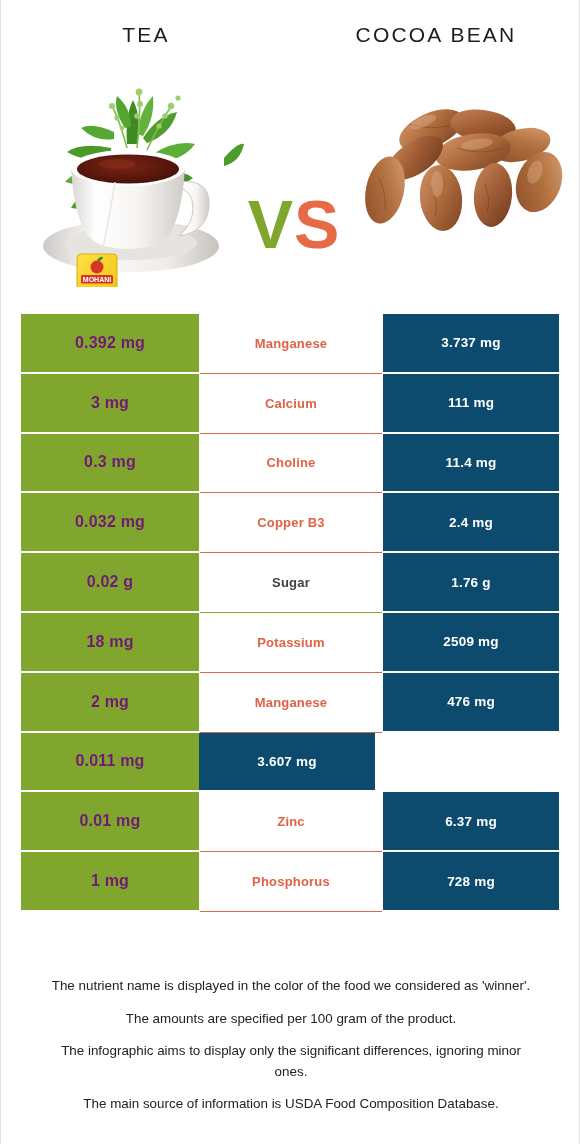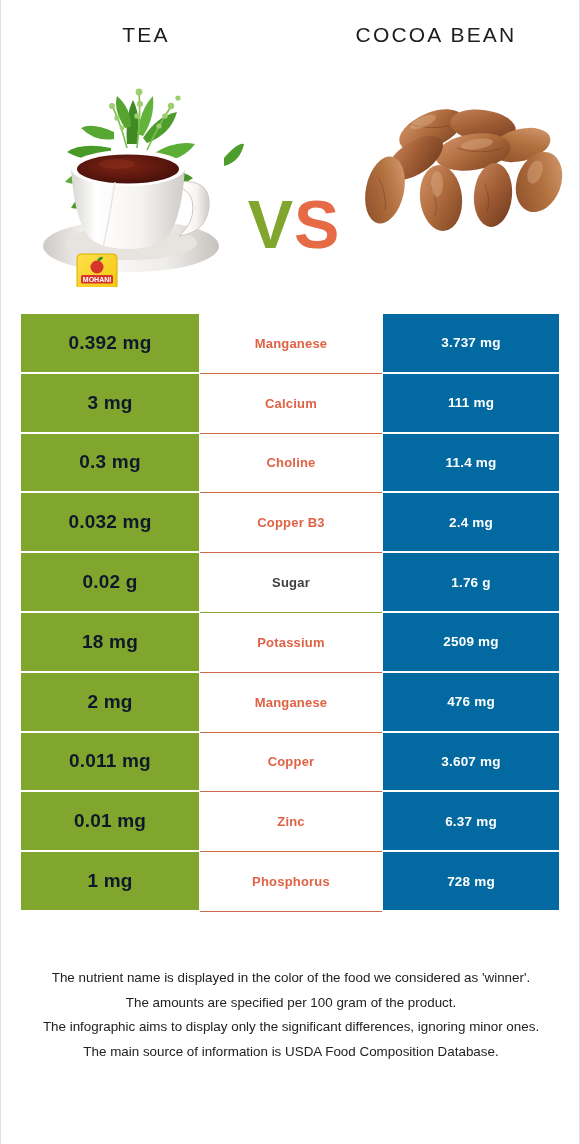--- a/index.html
+++ b/index.html
@@ -90,39 +90,39 @@
   }
   .cell {
     display: flex;
     align-items: center;
     justify-content: center;
     box-sizing: border-box;
   }
   .cell-left {
     width: 178px;
     background: #80A62E;
-    color: #0f172a;
-    font-size: 19px;
+    color: #701a75;
+    font-size: 16px;
     font-weight: 600;
     letter-spacing: .2px;
     border-bottom: 2px solid #ffffff;
   }
   .cell-mid {
     width: 182px;
     background: #ffffff;
     font-size: 13px;
     font-weight: 600;
     letter-spacing: .2px;
     border-bottom: 1px solid #cf6a4b;
     margin: 0 1px;
   }
   .cell-mid.win-tea { border-bottom-color: #8aa83a; }
   .cell-right {
     width: 176px;
-    background: #0369a1;
+    background: #0c4a6e;
     color: #ffffff;
     font-size: 13.5px;
     font-weight: 600;
     letter-spacing: .2px;
     border-bottom: 2px solid #ffffff;
   }
   .nutrient.win-cocoa { color: #E06245; }
   .nutrient.win-tea   { color: #404040; }
 
   
@@ -130,21 +130,21 @@
     position: absolute;
     left: 30px;
     top: 964px;
     width: 520px;
     text-align: center;
     font-size: 13.4px;
     line-height: 20.5px;
     color: #222222;
     font-family: "Liberation Sans", sans-serif;
   }
-  .footer p { margin: 4px; }
+  .footer p { margin: 12px; }
 </style>
 </head>
 <body>
 
 <div class="page">
 
   <div class="header">
     <div class="title title-left">TEA</div>
     <div class="title title-right">COCOA BEAN</div>
   </div>
@@ -331,23 +331,20 @@
     </div>
     <div class="row">
       <div class="cell cell-left">2 mg</div>
       <div class="cell cell-mid">
           <span class="nutrient win-cocoa">Manganese</span>
         </div>
       <div class="cell cell-right">476 mg</div>
     </div>
     <div class="row">
       <div class="cell cell-left">0.011 mg</div>
-      <div class="cell cell-mid">
-          <span class="nutrient win-cocoa">Copper</span>
-        </div>
       <div class="cell cell-right">3.607 mg</div>
     </div>
     <div class="row">
       <div class="cell cell-left">0.01 mg</div>
       <div class="cell cell-mid">
           <span class="nutrient win-cocoa">Zinc</span>
         </div>
       <div class="cell cell-right">6.37 mg</div>
     </div>
     <div class="row">

